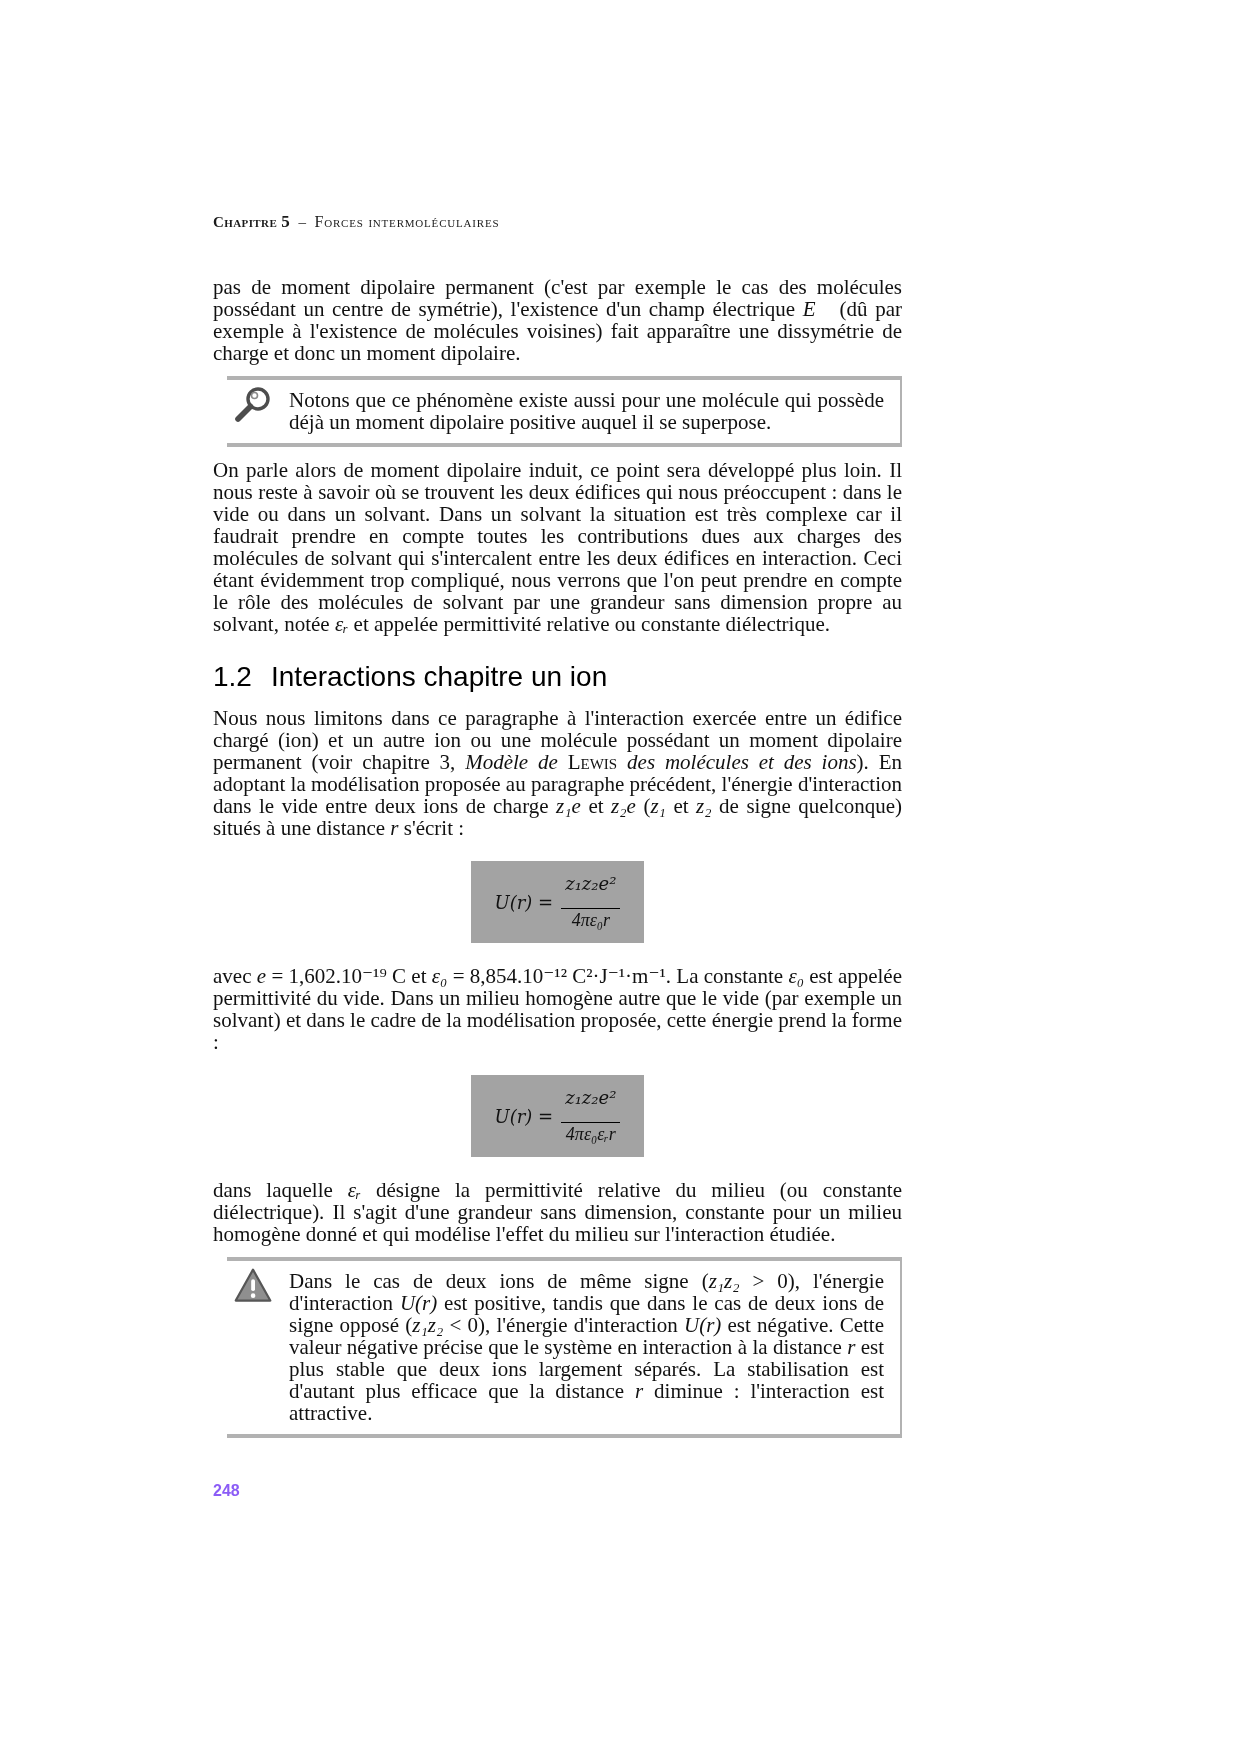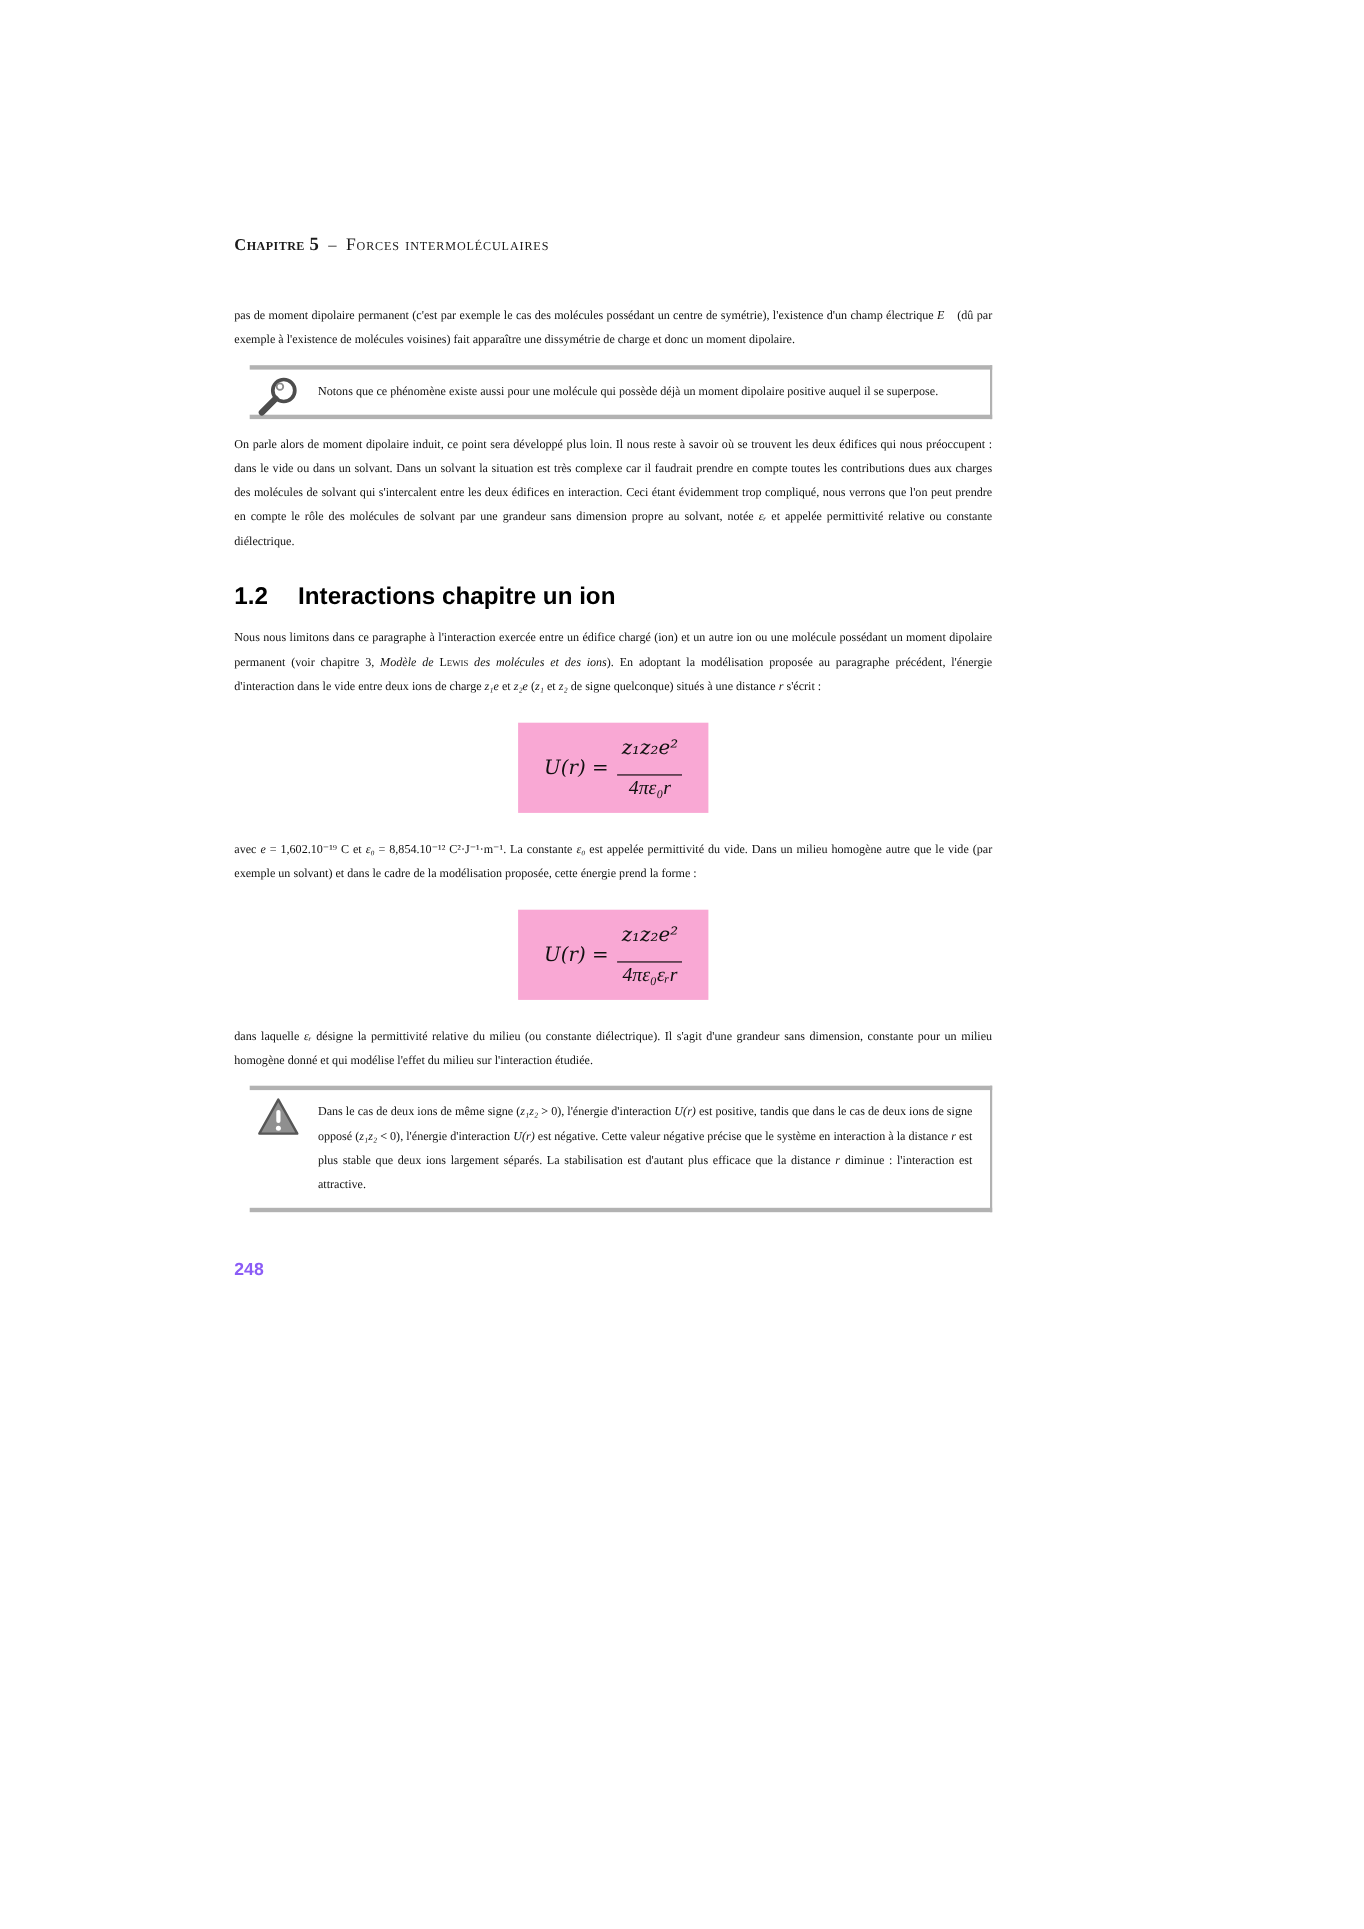--- a/index.html
+++ b/index.html
@@ -27,21 +27,21 @@
     white-space: nowrap;
   }
   .ch-label { font-variant: small-caps; font-weight: bold; }
   .ch-num   { font-weight: bold; font-size: 17px; }
   .ch-sep   { font-weight: normal; padding: 0 4px; }
   .ch-title { font-variant: small-caps; font-size: 16px; letter-spacing: 0.8px; }
 
   
   p.body {
     margin: 0;
-    font-size: 11px;
+    font-size: 21px;
     line-height: 22px;
     text-align: justify;
   }
   .run-b  { font-weight: normal; }
   .run-i  { font-style: italic; }
   .run-sc { font-variant: small-caps; }
 
   
   .callout {
     position: relative;
@@ -59,32 +59,32 @@
     width: 44px;
     height: 44px;
     display: flex;
     align-items: flex-start;
     justify-content: center;
   }
 
   
   h2.section {
     font-family: "Liberation Sans", sans-serif;
-    font-weight: bold;
-    font-size: 22px;
+    font-weight: normal;
+    font-size: 28px;
     color: #000;
     margin: 26px 0 14px 0;
     display: flex;
   }
   h2.section .sec-num { width: 58px; flex: 0 0 auto; }
 
   
   .eq-row { display: flex; justify-content: center; margin: 22px 0; }
   .eq-box {
-    background: #f9a8d4;
+    background: #a3a3a3;
     padding: 12px 24px;
     display: flex;
     align-items: center;
     font-size: 18px;
   }
   .math { font-style: italic; font-family: "DejaVu Serif", "Liberation Serif", serif; }
   .eq-lhs { margin-right: 8px; }
   .frac {
     display: inline-flex;
     flex-direction: column;

